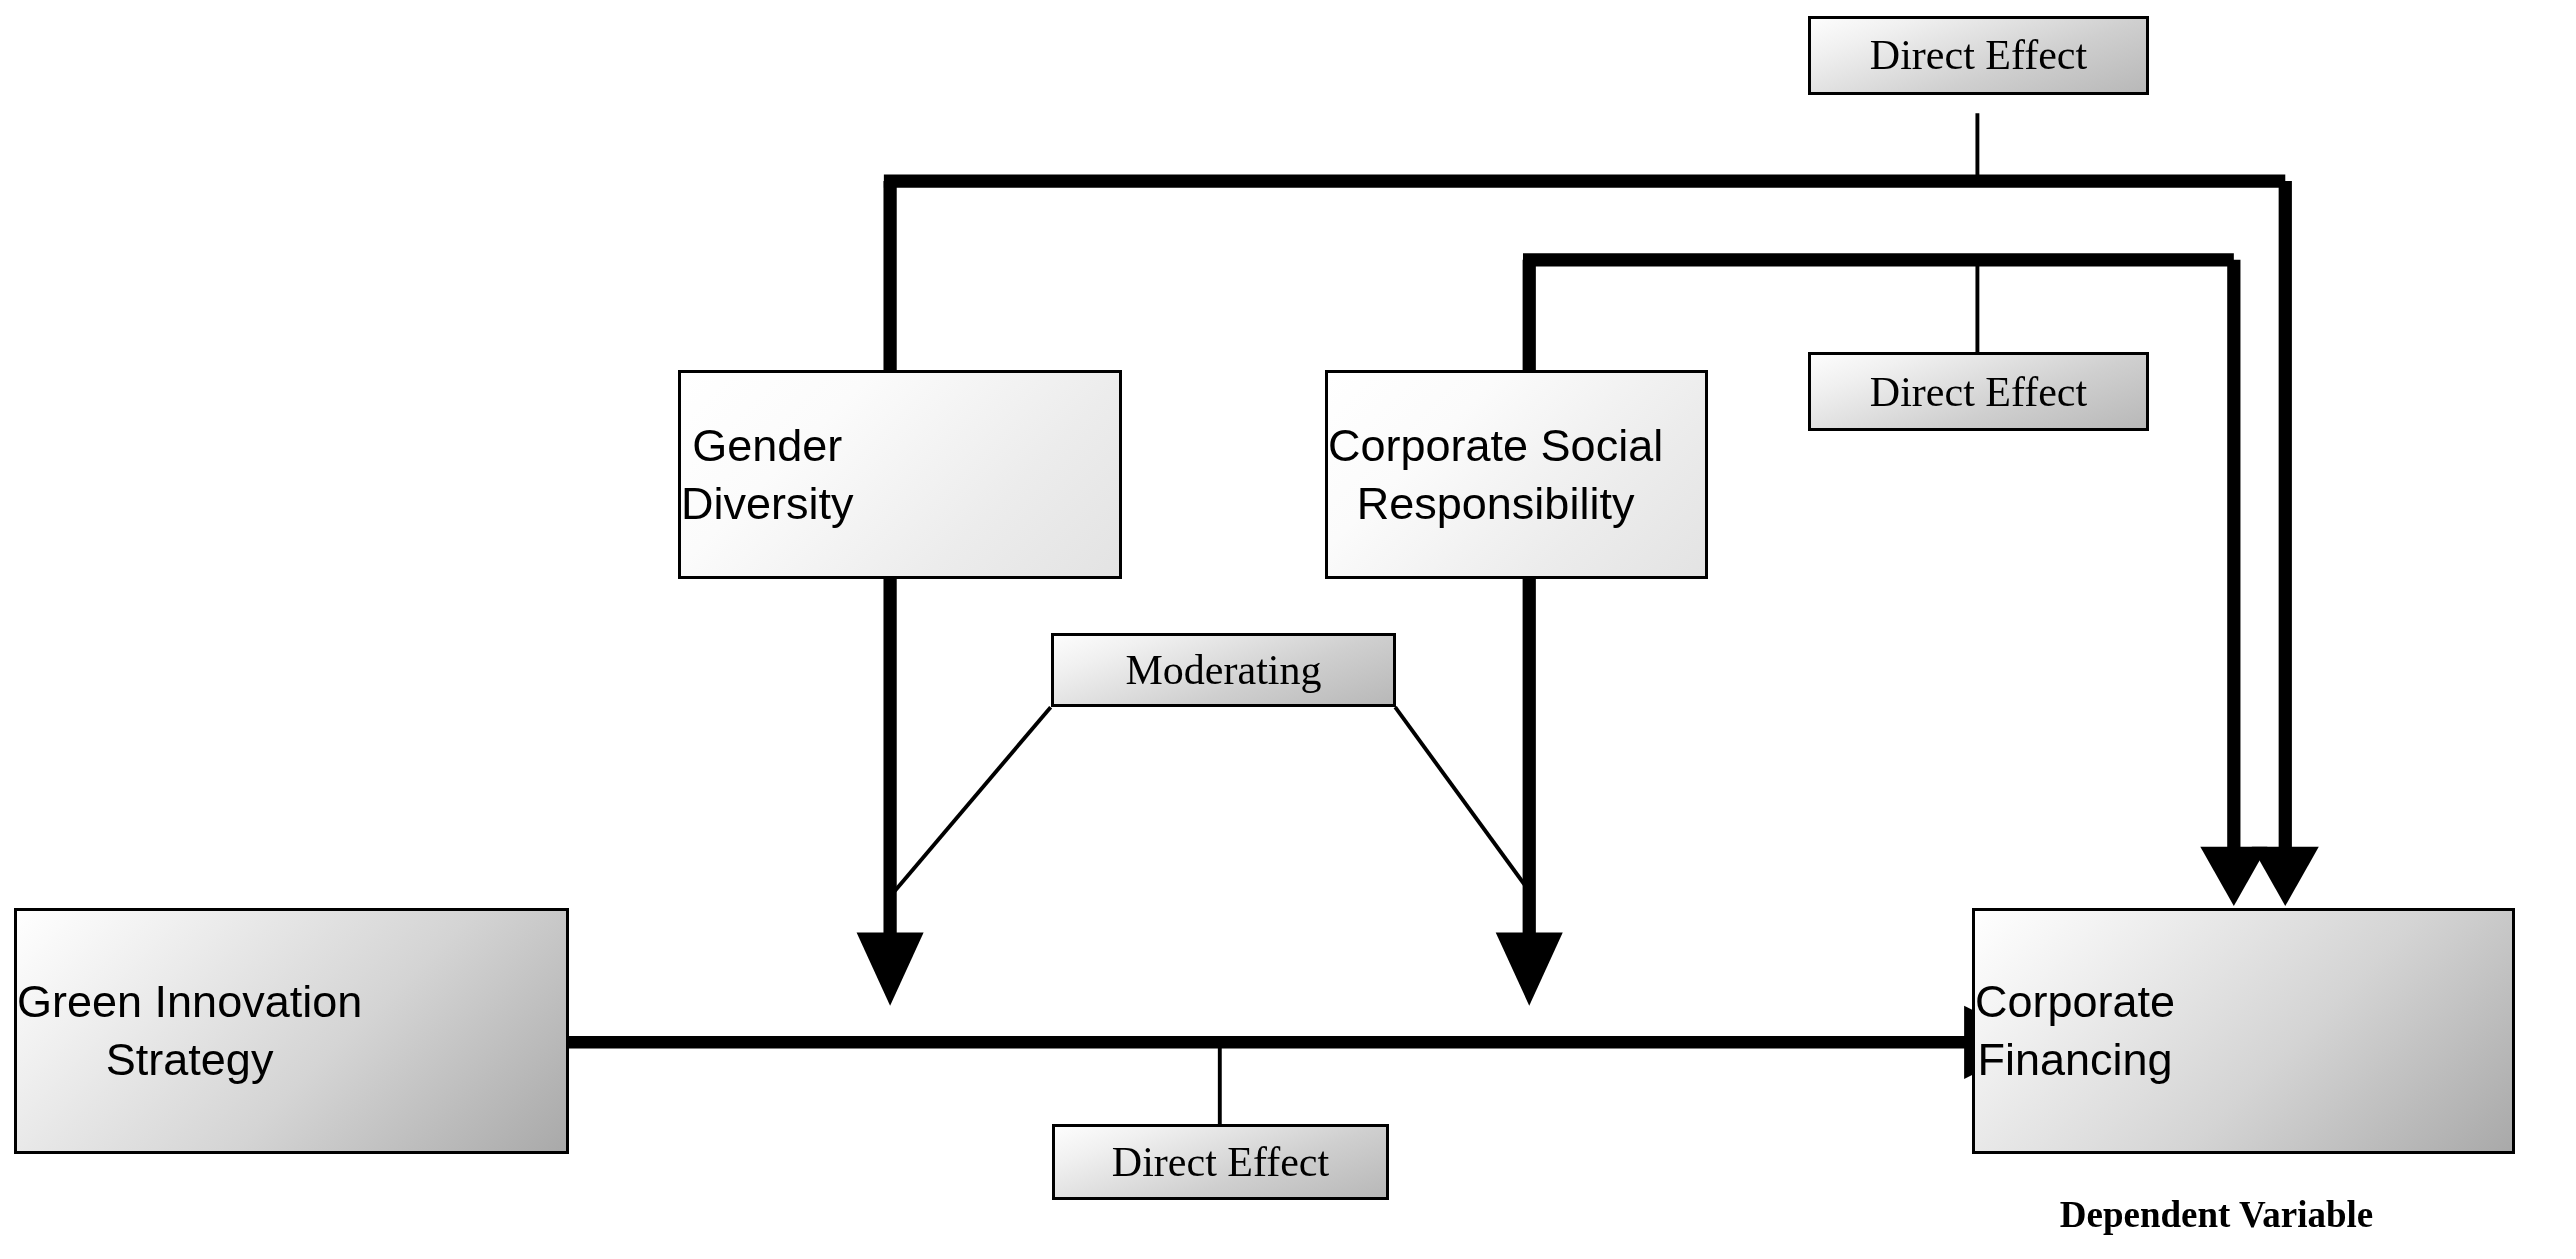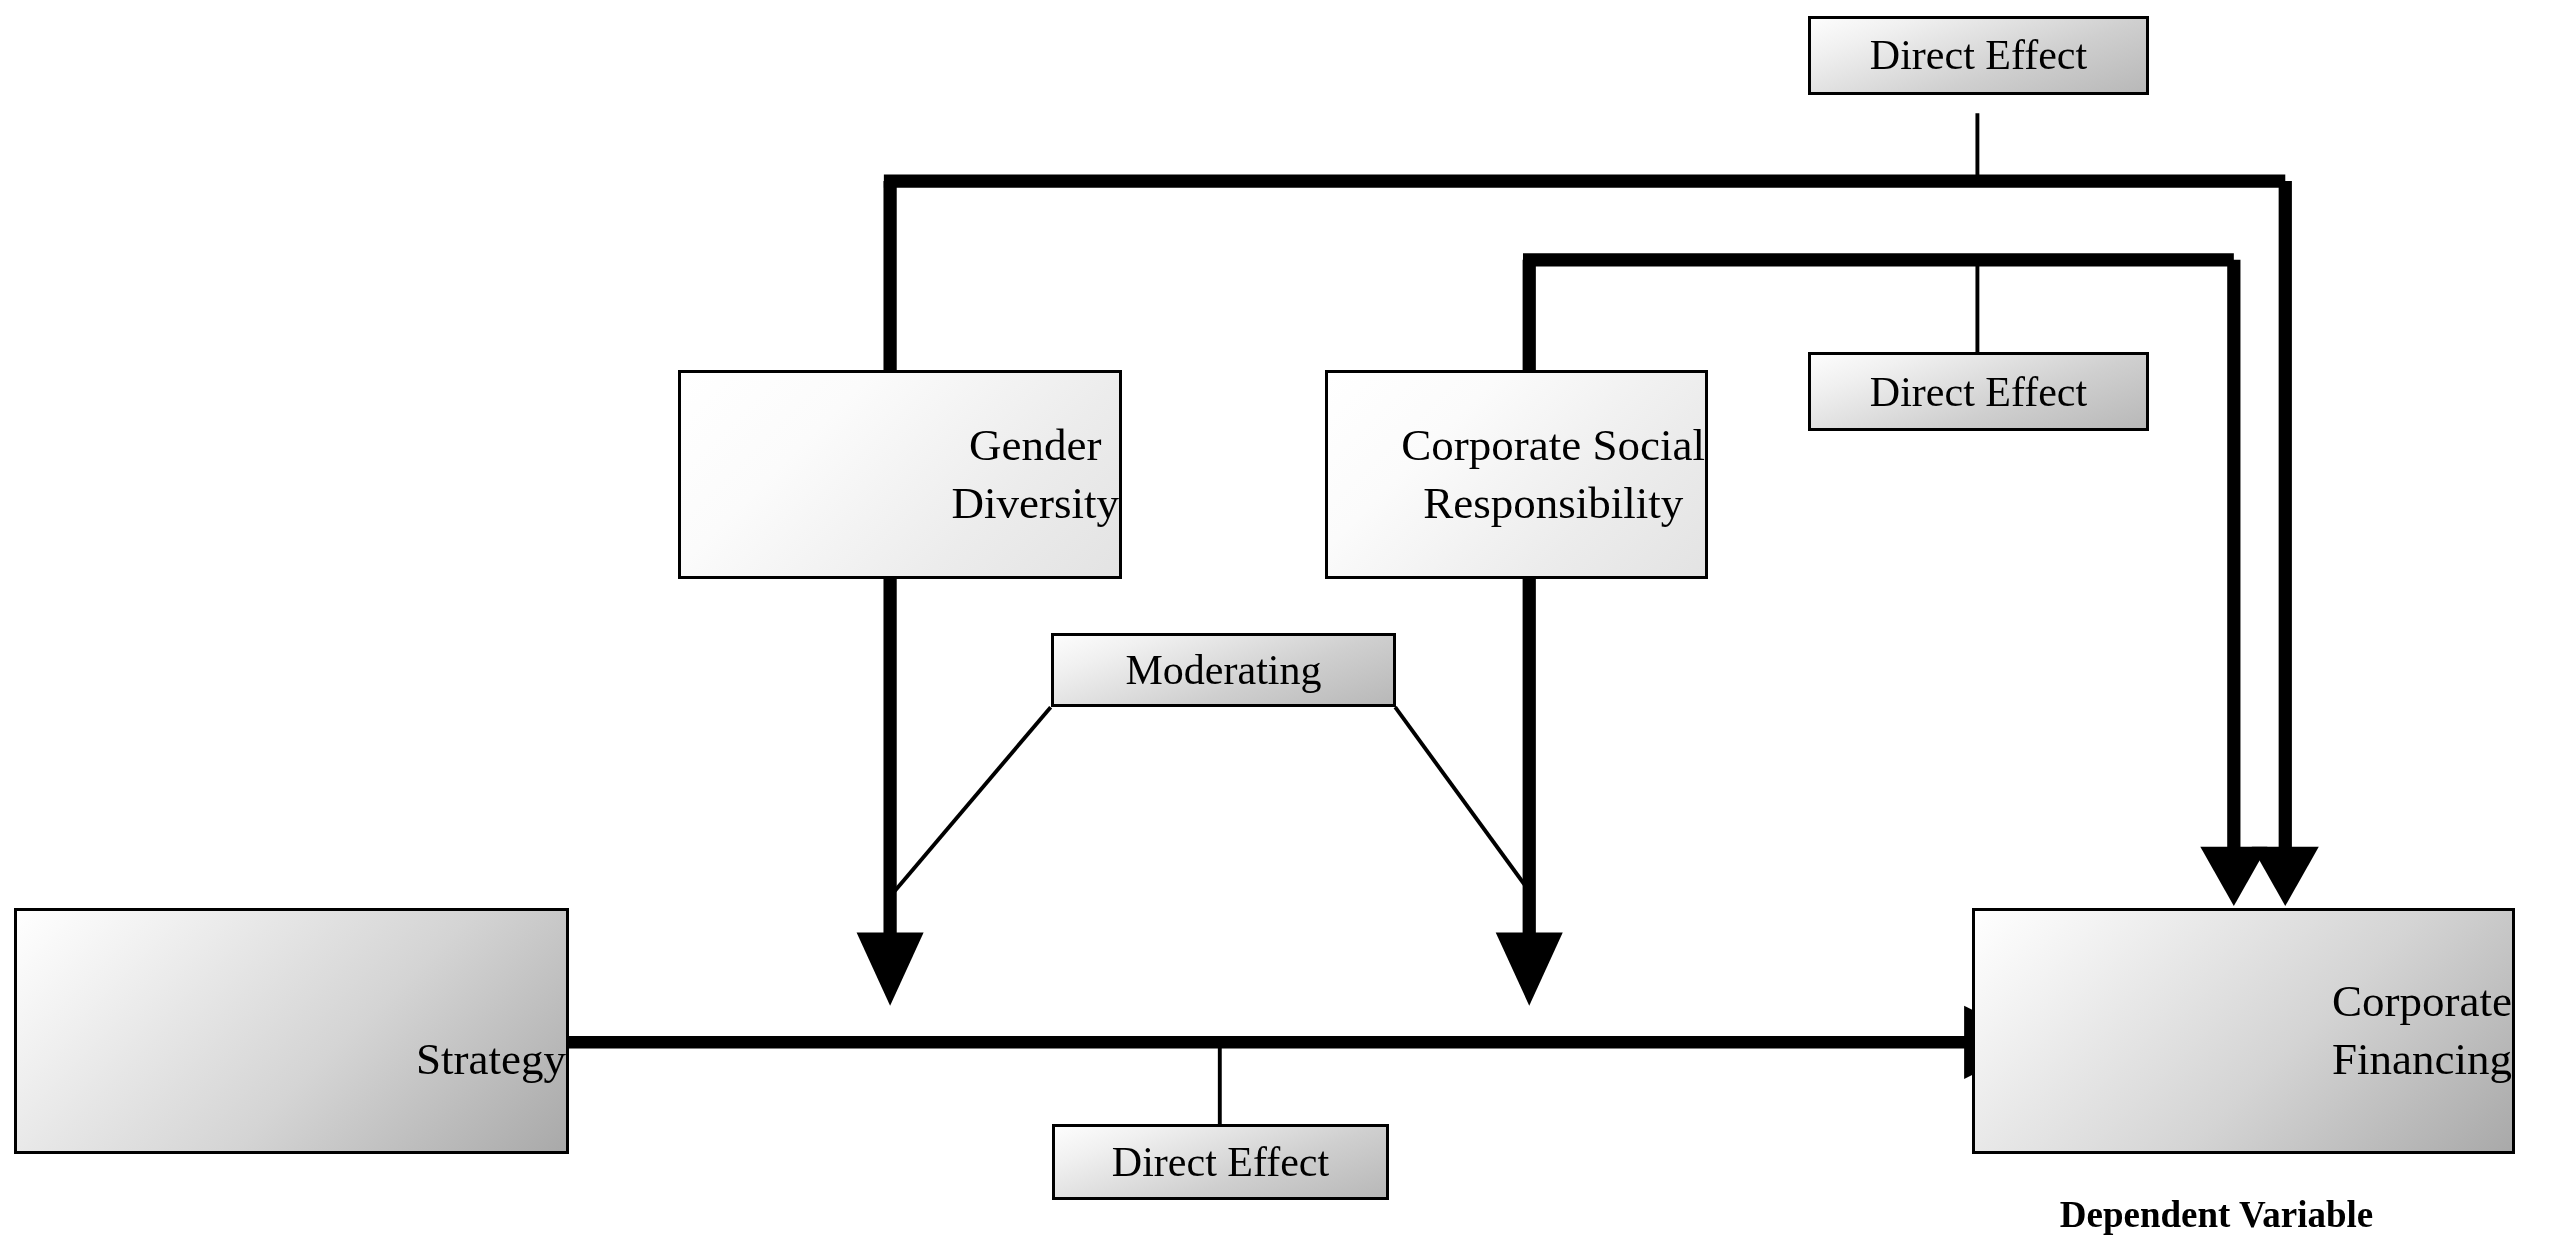--- a/index.html
+++ b/index.html
@@ -23,23 +23,23 @@
     top: 0;
     width: 2576px;
     height: 1260px;
   }
   .node-box {
     position: absolute;
     box-sizing: border-box;
     border: 3.9px solid #000000;
     display: flex;
     align-items: center;
-    justify-content: flex-end;
+    justify-content: flex-start;
     text-align: center;
-    font-family: Liberation Serif, serif;
+    font-family: Liberation Sans, sans-serif;
     font-weight: normal;
     color: #000000;
     line-height: 1.28;
     z-index: 5;
   }
   .node-main {
     background: linear-gradient(135deg, #ffffff 0%, #f2f2f2 18%, #d4d4d4 58%, #a9a9a9 100%);
     font-size: 45px;
   }
   .node-mediator {
@@ -123,21 +123,21 @@
     <g>
       <path d="M1790,907 L1962,1143" stroke="#000000" stroke-width="5" fill="none"></path>
     </g>
     <g>
       <path d="M1565,1337 L1565,1442" stroke="#000000" stroke-width="5" fill="none"></path>
     </g>
   </svg>
 
   <div class="node-box node-main" style="left:14px; top:908px; width:555px; height:246px;">
     <span>
-      <br>
+      <span>Green Innovation</span><br>
       <span>Strategy</span>
     </span>
   </div>
 
   <div class="node-box node-mediator" style="left:678px; top:370px; width:444px; height:209px;">
     <span>
       <span>Gender</span><br>
       <span>Diversity</span>
     </span>
   </div>

